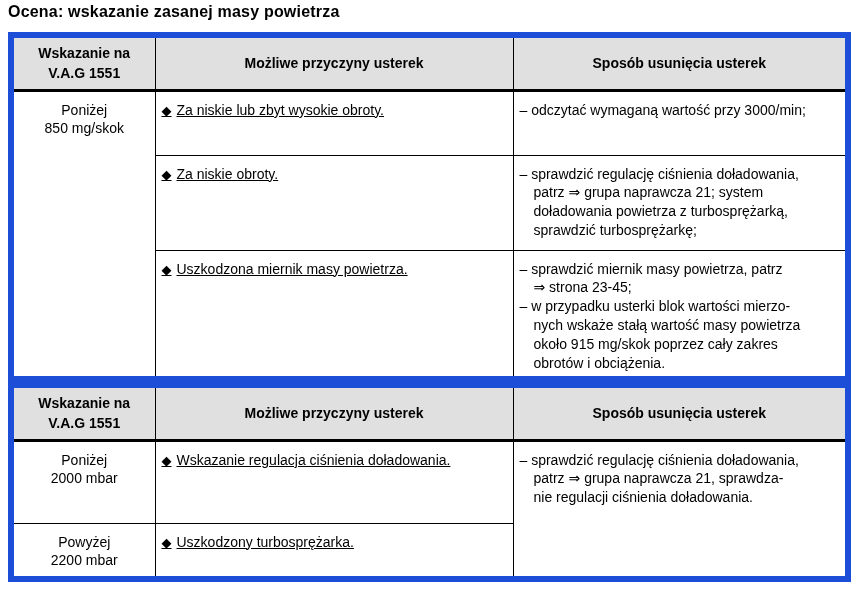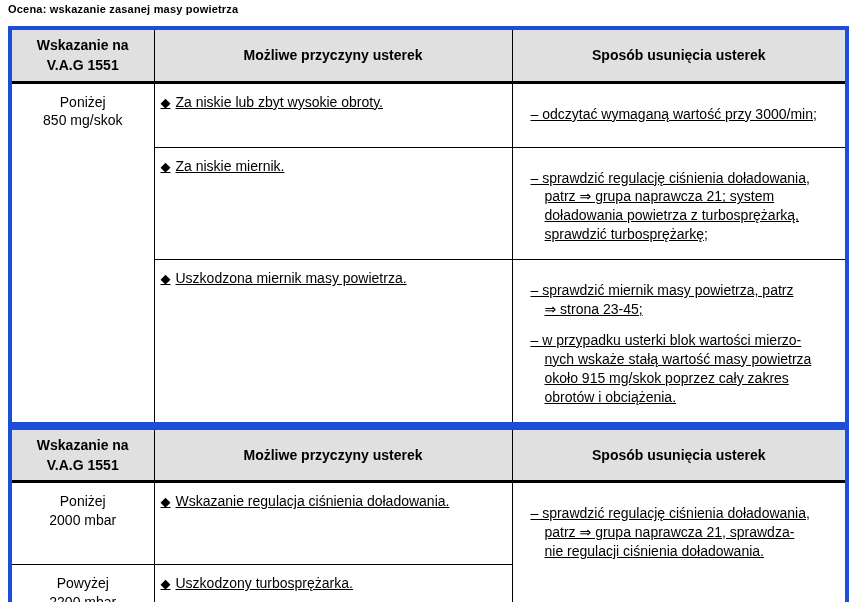--- a/index.html
+++ b/index.html
@@ -4,30 +4,30 @@
 <style>
   * { box-sizing: border-box; }
   html, body { margin: 0; padding: 0; }
   body {
     width: 851px; height: 602px;
     background: #ffffff; color: #000000;
     font-family: "Liberation Sans", sans-serif;
   }
   .page { padding: 3px 6px 0 8px; }
   .sec-title {
-    font-size: 11px; font-weight: bold;
+    font-size: 16px; font-weight: bold;
     letter-spacing: 0.2px;
     margin: 0 0 11px 0;
   }
   .sec-title.second { margin-top: 13px; }
   table.diag {
     border-collapse: collapse;
     table-layout: fixed;
     width: 837px;
-    border: 4px solid #1d4ed8;
+    border: 6px solid #1d4ed8;
   }
   table.diag th, table.diag td { border: 1px solid #000; }
   table.diag th {
     background: #e0e0e0;
     font-size: 14px; font-weight: bold;
     text-align: center; vertical-align: middle;
     border-bottom: 3px solid #000;
     padding: 5px 4px;
     line-height: 1.45;
   }
@@ -43,22 +43,21 @@
   .col-remedy { width: 335px; }
   .pre { white-space: pre-line; }
   td.ind { text-align: center; padding-top: 10px; }
   td.cause { padding-left: 8px; text-decoration: underline; }
   .bullet { font-size: 13px; margin-right: 5px; }
   td.remedy { padding-left: 7px; }
   .ritem {
     white-space: pre-line;
     padding-left: 14px;
     text-indent: -14px;
-    margin: 12px;
-    text-decoration: underline;
+    margin: 0;
   }
 </style>
 </head>
 <body>
 
 <div class="page">
 
   <h1 class="sec-title">Ocena: wskazanie zasanej masy powietrza</h1>
 
   <table class="diag">
@@ -81,21 +80,21 @@
 850 mg/skok</td>
         <td class="cause">
           <span class="bullet">◆</span><span>Za niskie lub zbyt wysokie obroty.</span>
         </td>
         <td class="remedy">
           <div class="ritem">– odczytać wymaganą wartość przy 3000/min;</div>
         </td>
       </tr>
       <tr style="height:95px;">
         <td class="cause">
-          <span class="bullet">◆</span><span>Za niskie miernik.</span>
+          <span class="bullet">◆</span><span>Za niskie obroty.</span>
         </td>
         <td class="remedy">
           <div class="ritem">– sprawdzić regulację ciśnienia doładowania,
 patrz ⇒ grupa naprawcza 21; system
 doładowania powietrza z turbosprężarką,
 sprawdzić turbosprężarkę;</div>
         </td>
       </tr>
       <tr style="height:128px;">
         <td class="cause">

